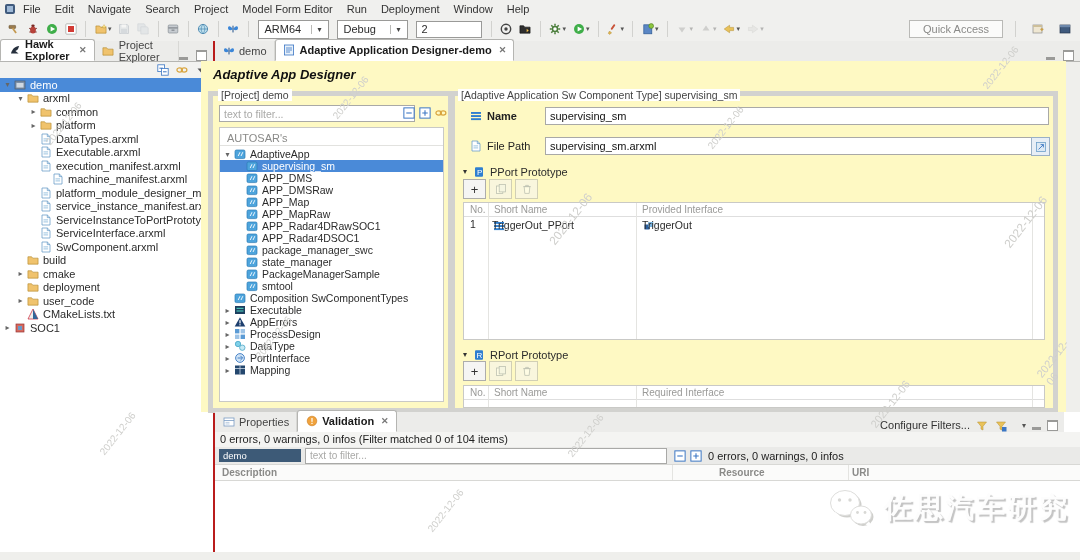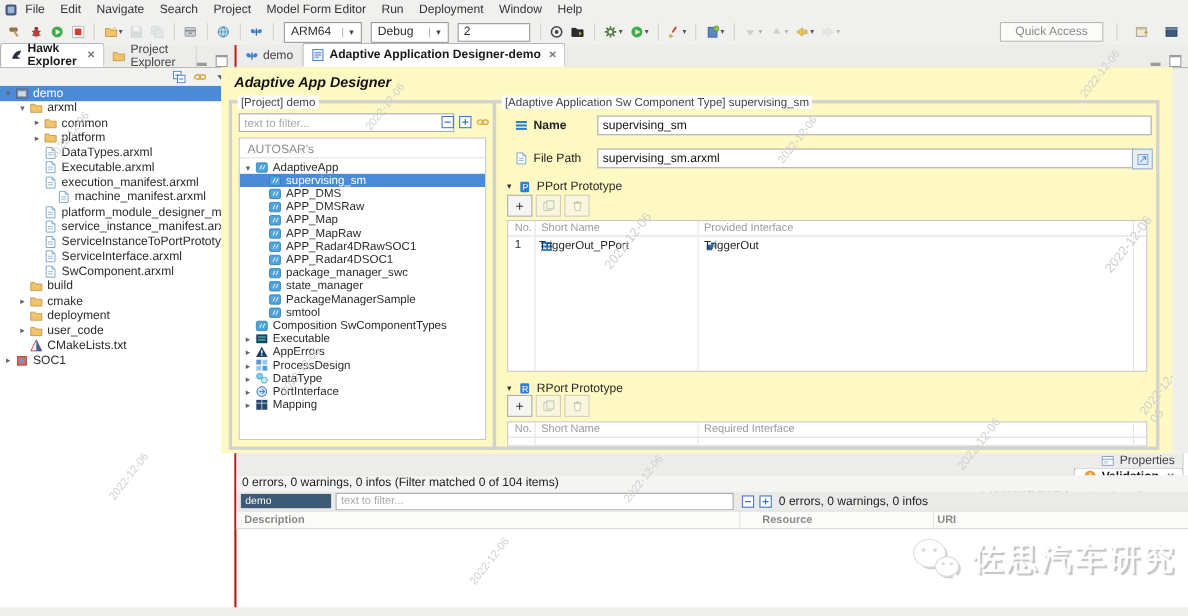--- a/index.html
+++ b/index.html
@@ -39,21 +39,21 @@
   #side-tools{height:16px;background:#f2f2f0;display:flex;align-items:center;justify-content:flex-end;gap:6px;padding-right:6px;border-bottom:1px solid #e3e3e0;}
   #ltree{position:absolute;left:0;top:37px;right:0;bottom:0;overflow:hidden;}
   .trow{display:flex;align-items:center;height:13.5px;white-space:nowrap;overflow:hidden;cursor:default;}
   .trow .arrow{width:11px;text-align:center;font-size:8px;color:#666;flex:none;}
   .trow .lbl{margin-left:4px;}
   .trow.sel{background:var(--sel);color:#fff;}
   
   #ed-tabs{left:215px;top:41px;right:0;height:20px;}
   #ed-body{left:201px;top:61px;width:865px;height:351px;background:#fef9c3;}
   #ed-title{left:12px;top:6px;font-size:13px;font-weight:bold;font-style:italic;color:#111;}
-  .group{position:absolute;border:3px solid #ef4444;}
+  .group{position:absolute;border:5px solid #ef4444;}
   .group>.glabel{position:absolute;top:-7px;left:5px;background:#fff;padding:0 3px;font-size:10.5px;color:#444;white-space:nowrap;}
   #grp-project{left:7px;top:30px;width:237px;height:312px;border-color:#d2d2cf;}
   #proj-filter{position:absolute;left:6px;top:9px;width:186px;height:15px;border:1px solid #a9a9a7;padding:0 4px;font-size:10.5px;font-family:"Liberation Sans",sans-serif;color:#333;}
   #proj-ficons{position:absolute;right:3px;top:10px;display:flex;gap:3px;}
   #proj-treebox{position:absolute;left:6px;top:31px;width:223px;height:273px;border:1px solid #c9c9c6;background:#fff;overflow:hidden;}
   #autosar-lbl{position:absolute;left:7px;top:4px;color:#8a8a88;}
   #ctree{position:absolute;left:0;top:20px;right:0;bottom:0;}
   #ctree .trow{height:12px;font-size:10.5px;}
   #proj-treebox hr{position:absolute;left:0;right:0;top:17px;border:none;border-top:1px solid #e2e2df;margin:0;}
   #grp-detail{left:247px;top:30px;width:600px;height:312px;border-color:#d2d2cf;}
@@ -66,21 +66,21 @@
   .sq{width:21px;height:18px;border:1px solid #adadab;background:#f5f5f3;display:flex;align-items:center;justify-content:center;font-size:13px;color:#333;}
   .sq.soft{opacity:.55;}
   .ptable{position:absolute;border:1px solid #c9c9c6;background:#fff;overflow:hidden;}
   .ptable .phead{position:relative;height:13px;border-bottom:1px solid #dedede;color:#9a9a98;font-size:10px;}
   .ptable .phead span{position:absolute;top:1px;text-align:center;}
   .colline{position:absolute;top:0;bottom:0;width:1px;background:#e4e4e1;}
   .prow{position:relative;height:14px;font-size:10.5px;}
   .prow span{position:absolute;top:1px;display:flex;align-items:center;gap:3px;}
   
   #bottom{left:215px;top:412px;width:865px;height:140px;background:#fff;}
-  #bt-tabs{position:absolute;left:0;top:0;right:4px;height:20px;flex-direction:column;}
+  #bt-tabs{position:absolute;left:0;top:0;right:16px;height:20px;}
   #bt-right{display:flex;align-items:center;gap:6px;margin-left:auto;padding-right:6px;color:#333;}
   #bt-summary{position:absolute;left:0;top:20px;right:0;height:15px;background:#f4f4f2;line-height:15px;padding-left:5px;color:#222;}
   #bt-filterrow{position:absolute;left:0;top:35px;right:0;height:17px;background:#eaeae8;display:flex;align-items:center;}
   #scope-chip{width:78px;height:13px;background:var(--chip);color:#fff;font-size:9.5px;line-height:13px;padding-left:4px;margin-left:4px;}
   #bt-filter{width:352px;height:14px;border:1px solid #a9a9a7;margin-left:4px;padding:0 4px;font-size:10px;font-family:"Liberation Sans",sans-serif;color:#333;}
   #bt-counts{margin-left:6px;color:#222;}
   #bt-header{position:absolute;left:0;top:52px;right:0;height:15px;background:#fbfbfa;border-top:1px solid #d8d8d5;border-bottom:1px solid #d8d8d5;color:#8a8a88;font-weight:bold;font-size:10px;}
   #bt-header span{position:absolute;top:2px;}
   
   #wm{left:0;top:0;right:0;bottom:0;pointer-events:none;z-index:40;}
@@ -1021,21 +1021,21 @@
             <svg viewBox="0 0 11 11">
               <rect x=".8" y=".8" width="9.4" height="9.4" fill="#fff" stroke="#3b76c4" stroke-width=".9"></rect>
               <path d="M3 5.5h5M5.5 3v5" stroke="#3b76c4"></path>
             </svg>
           </span></span>
       </span>
     <span id="bt-counts">0 errors, 0 warnings, 0 infos</span>
   </div>
   <div id="bt-header">
     <span style="left:7px;">Description</span>
-    <span style="left:454px;padding-left:24px;">Resource</span>
+    <span style="left:480px;padding-left:24px;">Resource</span>
     <span style="left:637px;">URI</span>
     <span class="colline" style="left:457px;top:0;bottom:0;"></span>
     <span class="colline" style="left:633px;top:0;bottom:0;"></span>
   </div>
 </div>
 
 <div id="wm" class="abs">
     <span class="wmdate" style="left: 38px; top: 118px; font-size: 10px;">2022-12-06</span>
     <span class="wmdate" style="left: 325px; top: 92px; font-size: 10px;">2022-12-06</span>
     <span class="wmdate" style="left: 540px; top: 212px; font-size: 12px;">2022-12-06</span>

